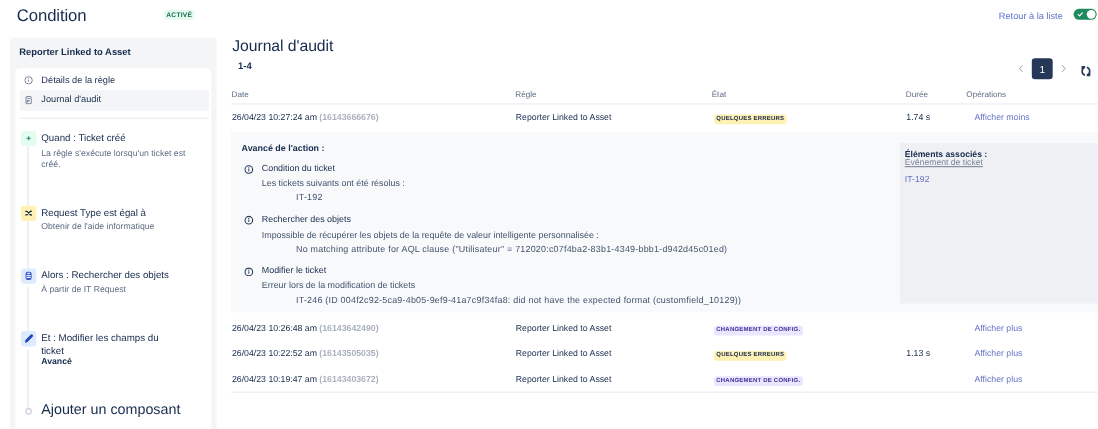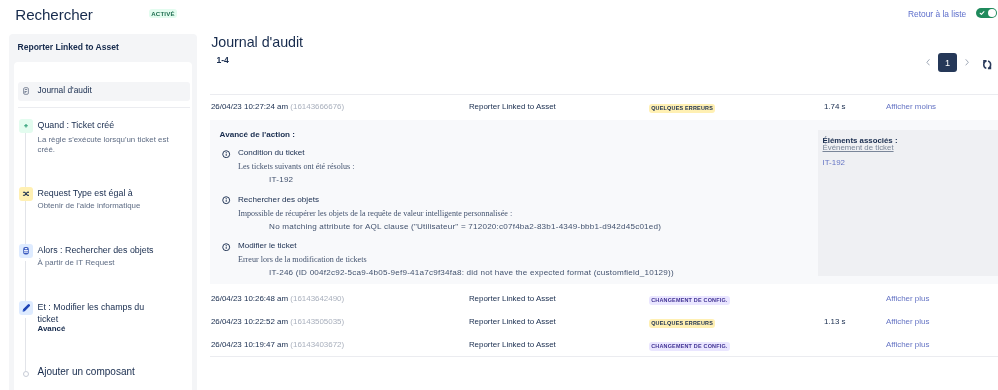--- a/index.html
+++ b/index.html
@@ -53,70 +53,80 @@
           display:flex;align-items:center;justify-content:center;font-weight:400;cursor:pointer;box-sizing:border-box;}
   .refresh{position:absolute;left:782.0px;top:59.3px;width:10.4px;height:11.4px;cursor:pointer;line-height:0;}
 
   
   .thead{position:absolute;left:10.5px;top:82.3px;width:782px;height:20px;}
   .thead .th{position:absolute;top:0;font-size:7.4px;color:#5e6c84;line-height:8px;white-space:nowrap;}
   .hr{position:absolute;background:#ebecf0;height:1px;}
 
   .row{position:absolute;left:10.9px;width:787px;height:24px;}
   .row .c-date{position:absolute;left:0;top:0;font-size:7.95px;color:#172b4d;white-space:nowrap;line-height:9px;}
-  .row .c-date .id{color:#a9b0bd;}
+  .row .c-date .id{color:#a9b0bd;font-weight:bold;}
   .row .c-rule{position:absolute;top:0;font-size:7.95px;color:#172b4d;white-space:nowrap;line-height:9px;}
   .row .c-dur{position:absolute;top:0;font-size:7.95px;color:#172b4d;line-height:9px;white-space:nowrap;}
   .row .c-op{position:absolute;top:0;font-size:7.95px;color:#6574c4;cursor:pointer;line-height:9px;white-space:nowrap;}
 
   .badge{position:absolute;font-size:5.45px;font-weight:700;letter-spacing:.2px;
          padding:3.2px 2.4px 2.3px 2.4px;border-radius:3px;white-space:nowrap;line-height:3.9px;
          height:3.9px;box-sizing:content-box;}
   .badge-warn{background:#fff0b3;color:#172b4d;}
   .badge-conf{background:#eae6ff;color:#403294;}
 
   
   .details{position:absolute;left:10px;width:988px;background:#f8f9fb;}
   .det-title{position:absolute;left:9.6px;top:10.4px;font-size:8.1px;font-weight:700;color:#172b4d;
              line-height:9px;white-space:nowrap;}
   .det-item{position:absolute;left:9.6px;width:700px;}
   .det-item .iico{position:absolute;left:2.6px;top:1.6px;width:8.4px;height:8.4px;line-height:0;display:block;}
   .det-item .ihead{position:absolute;left:18.4px;top:0;font-size:8.1px;color:#172b4d;white-space:nowrap;line-height:9px;text-align:right;}
-  .det-item .iline{position:absolute;left:18.4px;font-size:8.1px;color:#42526e;white-space:nowrap;line-height:9px;font-family:Liberation Serif, serif;}
+  .det-item .iline{position:absolute;left:18.4px;font-size:8.1px;color:#42526e;white-space:nowrap;line-height:9px;}
   .det-item .iind{position:absolute;left:49.5px;font-size:8.1px;color:#42526e;white-space:nowrap;line-height:9px;letter-spacing:.21px;}
 
   .assoc{position:absolute;top:9.7px;background:#eff0f3;}
   .assoc .a1{position:absolute;left:4.5px;top:6.2px;font-size:7.85px;font-weight:700;color:#172b4d;line-height:9px;white-space:nowrap;}
   .assoc .a2{position:absolute;left:4.5px;top:13.2px;font-size:7.85px;color:#7a8699;line-height:9px;white-space:nowrap;text-decoration:underline;}
   .assoc .a3{position:absolute;left:4.5px;top:28.5px;font-size:7.95px;color:#6574c4;cursor:pointer;line-height:9px;white-space:nowrap;}
 
   .footer-q{position:absolute;left:12px;font-size:8.1px;color:#172b4d;cursor:pointer;white-space:nowrap;padding-left:10.2px;line-height:9px;}
   .chev{position:absolute;left:1.6px;top:1.3px;line-height:0;display:block;}
 </style>
 </head>
 <body>
 
 <div class="page">
 
-  <div class="app-title">Rechercher</div>
+  <div class="app-title">Condition</div>
   <div class="status-pill">ACTIVÉ</div>
   <div class="back-link">Retour à la liste</div>
   <div class="toggle">
     <span class="chk">
       <svg width="6.2" height="6.2" viewBox="0 0 12 12">
           <path d="M2.3 6.3 L4.7 8.7 L9.6 3.3" stroke="#fff" stroke-width="2.1" fill="none" stroke-linecap="round" stroke-linejoin="round"></path>
         </svg>
     </span>
     <span class="knob"></span>
   </div>
 
   <div class="sidebar">
     <div class="sidebar-title">Reporter Linked to Asset</div>
     <div class="sidebar-panel">
 
+      <div class="nav-item" id="nav0" style="top:2px">
+        <span class="ico">
+          <svg width="8" height="8" viewBox="0 0 16 16">
+              <circle cx="8" cy="8" r="6.7" fill="none" stroke="#7c8699" stroke-width="1.8"></circle>
+              <circle cx="8" cy="5.1" r="1.05" fill="#7c8699"></circle>
+              <rect x="7.2" y="6.8" width="1.6" height="4.3" rx=".8" fill="#7c8699"></rect>
+            </svg>
+        </span>
+        <span class="lbl">Détails de la règle</span>
+      </div>
 
       <div class="nav-item nav-sel" id="nav1" style="top:20px">
         <span class="ico">
           <svg width="8" height="8" viewBox="0 0 16 16">
               <rect x="3.3" y="1.4" width="9.4" height="13.2" rx="2.4" fill="none" stroke="#7c8699" stroke-width="1.9"></rect>
               <rect x="5.5" y="4.0" width="5.0" height="2.0" rx=".8" fill="#7c8699"></rect>
               <path d="M5.0 13.2 V8.0 H10.8 Z" fill="#7c8699"></path>
             </svg>
         </span>
         <span class="lbl">Journal d'audit</span>
@@ -169,21 +179,21 @@
               <path d="M10.15 4.0 A1.55 1.55 0 0 1 12.35 6.2 L6.55 12.0 4.15 12.3 4.45 9.9 Z" fill="#1f44b5"></path>
               <path d="M4.45 9.9 4.15 12.3 6.0 12.05 Z" fill="#3d6ad6"></path>
             </svg>
         </span>
         <span class="ttl" style="top:-0.4px;width:124px;display:block">Et : Modifier les champs du ticket</span>
         <span class="sub bold" style="top:22.5px">Avancé</span>
       </div>
 
       <div class="addcircle" style="top:309.2px"></div>
       <div class="flow" style="top:303.5px">
-        <span class="ttl" style="top:0px;font-size:10px">Ajouter un composant</span>
+        <span class="ttl" style="top:0px;font-size:13px">Ajouter un composant</span>
       </div>
 
     </div>
   </div>
 
   <div class="main">
     <div class="page-title">Journal d'audit</div>
     <div class="page-count">1-4</div>
 
     <div class="pager">
@@ -199,20 +209,27 @@
           </svg>
       </div>
     </div>
     <div class="refresh"><svg width="10.4" height="11.4" viewBox="0 0 14 15">
           <path d="M6.0 2.2 H2.6 V5.2" stroke="#2b3b5c" stroke-width="2.0" fill="none" stroke-linecap="butt"></path>
           <path d="M5.8 2.6 A5.2 5.2 0 0 0 5.8 12.4" stroke="#2b3b5c" stroke-width="2.0" fill="none"></path>
           <path d="M8.0 12.8 H11.4 V9.8" stroke="#2b3b5c" stroke-width="2.0" fill="none" stroke-linecap="butt"></path>
           <path d="M8.2 12.4 A5.2 5.2 0 0 0 8.2 2.6" stroke="#2b3b5c" stroke-width="2.0" fill="none"></path>
         </svg></div>
 
+    <div class="thead">
+      <span class="th" style="left:0px">Date</span>
+      <span class="th" style="left:258px">Règle</span>
+      <span class="th" style="left:436.5px">État</span>
+      <span class="th" style="left:613px">Durée</span>
+      <span class="th" style="left:668px">Opérations</span>
+    </div>
     <div id="rows">
         <div class="hr" style="left:10px;top:94.4px;width:988px"></div>
         <div class="hr" style="left:10px;top:355.8px;width:988px"></div>
         <div class="row" style="top:101.9px">
           <span class="c-date">26/04/23 10:27:24 am <span class="id">(16143666676)</span></span>
           <span class="c-rule" style="left:258px">Reporter Linked to Asset</span>
           <span class="badge badge-warn" style="left:437.9px;top:2.0px">QUELQUES ERREURS</span>
           <span class="c-dur" style="left:613px">1.74 s</span>
           <span class="c-op" style="left:675px">Afficher moins</span>
         </div>

